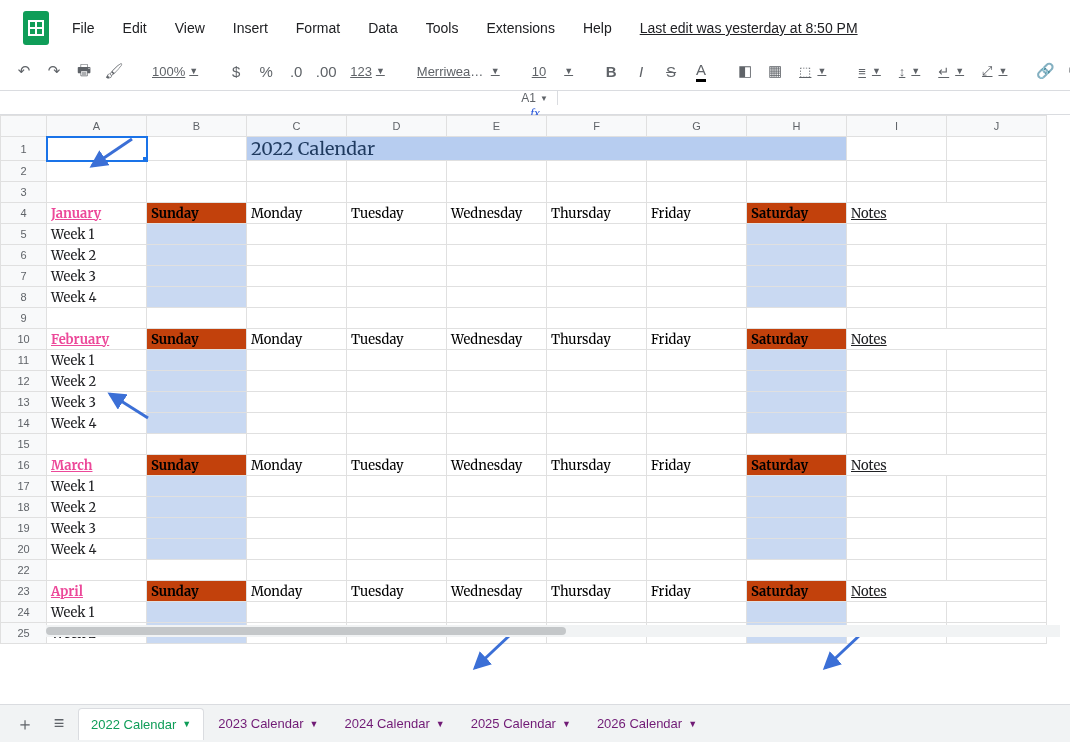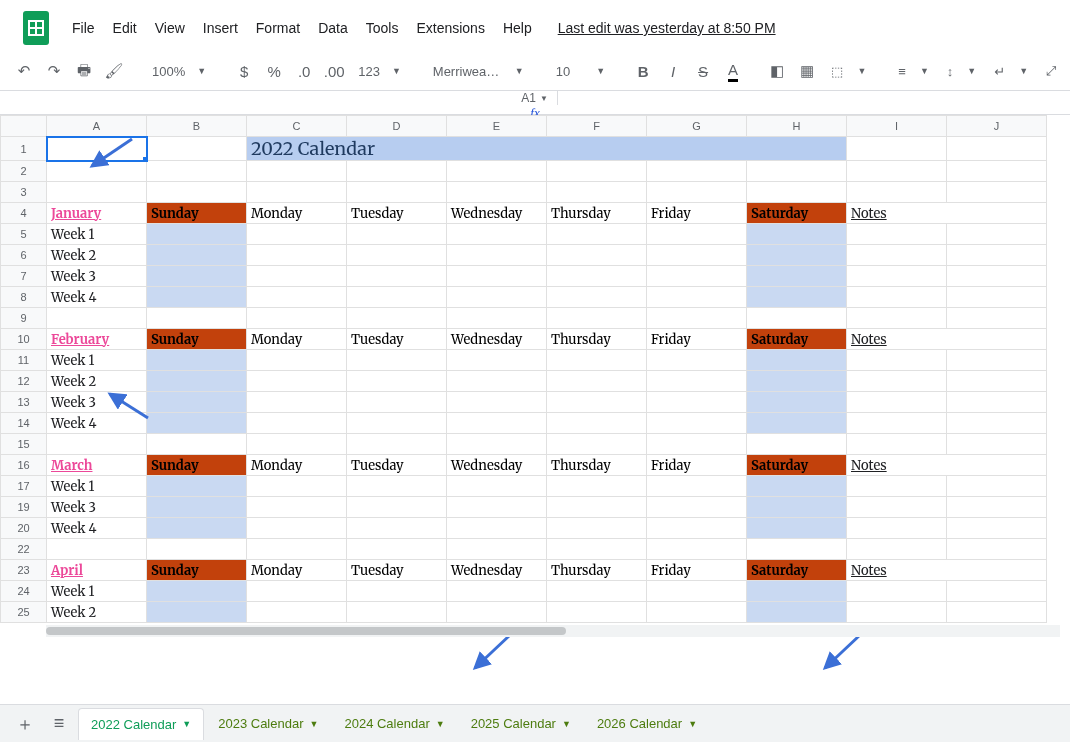--- a/index.html
+++ b/index.html
@@ -13,29 +13,29 @@
   linear-gradient(#fff,#fff) 0 0/100% 2px no-repeat,
   linear-gradient(#fff,#fff) 0 7px/100% 2px no-repeat,
   linear-gradient(#fff,#fff) 0 14px/100% 2px no-repeat,
   linear-gradient(#fff,#fff) 0 0/2px 100% no-repeat,
   linear-gradient(#fff,#fff) 7px 0/2px 100% no-repeat,
   linear-gradient(#fff,#fff) 14px 0/2px 100% no-repeat; }
 .title-section { display: flex; flex-direction: column; gap: 4px; }
 .title-row { display: flex; align-items: center; gap: 12px; }
 .doc-title { font-size: 18px; color: #202124; }
 .title-icons { display: flex; gap: 12px; color: #5f6368; font-size: 16px; }
-.menubar { display: flex; gap: 2px; }
+.menubar { display: flex; gap: 12px; }
 .menubar span { padding: 4px 8px; font-size: 14px; color: #202124; cursor: pointer; }
-.last-edit { color: #5f6368; text-decoration: underline; margin-left: 8px; font-size: 14px; }
+.last-edit { color: #5f6368; text-decoration: underline; margin-left: 0; font-size: 14px; }
 
 
 .toolbar { display: flex; align-items: center; padding: 6px 12px; gap: 6px; border-bottom: 1px solid #dadce0; }
 .tb-btn { min-width: 24px; height: 26px; display: flex; align-items: center; justify-content: center; color: #5f6368; cursor: pointer; font-size: 15px; padding: 0 2px; }
 .tb-sep { width: 1px; height: 20px; background: #dadce0; margin: 0 4px; }
-.tb-select { display: flex; align-items: center; gap: 12px; padding: 0 6px; height: 26px; color: #5f6368; font-size: 13px; cursor: pointer; }
+.tb-select { display: flex; align-items: center; gap: 4px; padding: 0 6px; height: 26px; color: #5f6368; font-size: 13px; cursor: pointer; text-decoration: underline; }
 .tb-select .caret { font-size: 9px; color: #5f6368; }
 .font-name { width: 70px; overflow: hidden; text-overflow: ellipsis; white-space: nowrap; }
 
 
 .formula-row { display: flex; align-items: center; border-bottom: 1px solid #dadce0; height: 24px; flex-direction: column; }
 .name-box { width: 46px; border-right: 1px solid #dadce0; height: 100%; display: flex; align-items: center; justify-content: center; font-size: 12px; color: #5f6368; gap: 4px; }
 .name-box .caret { font-size: 8px; }
 .fx { width: 50px; display: flex; align-items: center; justify-content: center; font-style: italic; color: #1d4ed8; font-family: Liberation Serif, serif; }
 .formula-input { flex: 1; height: 100%; }
 
@@ -56,21 +56,21 @@
 .notes-hdr { text-align: center; text-decoration: underline; }
 .sel-cell { outline: 2px solid #1a73e8; outline-offset: -1px; position: relative; }
 .sel-cell::after { content: ""; position: absolute; right: -3px; bottom: -3px; width: 6px; height: 6px; background: #1a73e8; }
 
 
 .arrow { position: absolute; color: #3b6fd6; pointer-events: none; }
 
 
 .sheet-bar { position: absolute; bottom: 0; left: 0; right: 0; height: 38px; background: #f1f3f4; border-top: 1px solid #dadce0; display: flex; align-items: center; padding: 0 10px; gap: 4px; }
 .sheet-btn { width: 30px; height: 30px; display: flex; align-items: center; justify-content: center; color: #5f6368; cursor: pointer; font-size: 18px; }
-.sheet-tab { padding: 8px 12px; font-size: 13px; color: #4d7c0f; cursor: pointer; display: flex; align-items: center; gap: 6px; border-radius: 4px 4px 0 0; }
+.sheet-tab { padding: 8px 12px; font-size: 13px; color: #701a75; cursor: pointer; display: flex; align-items: center; gap: 6px; border-radius: 4px 4px 0 0; }
 .sheet-tab.active { background: #fff; color: #0f9d58; font-weight: 500; border-top: 1px solid #dadce0; border-left: 1px solid #dadce0; border-right: 1px solid #dadce0; }
 .sheet-tab .caret { font-size: 9px; }
 
 .hscroll { position: absolute; bottom: 38px; left: 46px; right: 10px; height: 12px; background: #f1f3f4; }
 .hscroll-thumb { position: absolute; left: 0; width: 520px; height: 8px; top: 2px; background: #c4c7c9; border-radius: 4px; }
 
 svg { display: block; }
 </style>
 </head>
 <body>
@@ -375,20 +375,33 @@
           <td class="hdr-plain">Tuesday</td>
           <td class="hdr-plain">Wednesday</td>
           <td class="hdr-plain">Thursday</td>
           <td class="hdr-plain">Friday</td>
           <td class="hdr-blue">Saturday</td>
           <td class="notes-hdr" colspan="2">Notes</td>
         </tr>
         <tr>
           <td class="rowhdr">17</td>
           <td>Week 1</td>
+          <td class="cell-blue"></td>
+          <td></td>
+          <td></td>
+          <td></td>
+          <td></td>
+          <td></td>
+          <td class="cell-blue"></td>
+          <td></td>
+          <td></td>
+        </tr>
+        <tr>
+          <td class="rowhdr">18</td>
+          <td>Week 2</td>
           <td class="cell-blue"></td>
           <td></td>
           <td></td>
           <td></td>
           <td></td>
           <td></td>
           <td class="cell-blue"></td>
           <td></td>
           <td></td>
         </tr>

